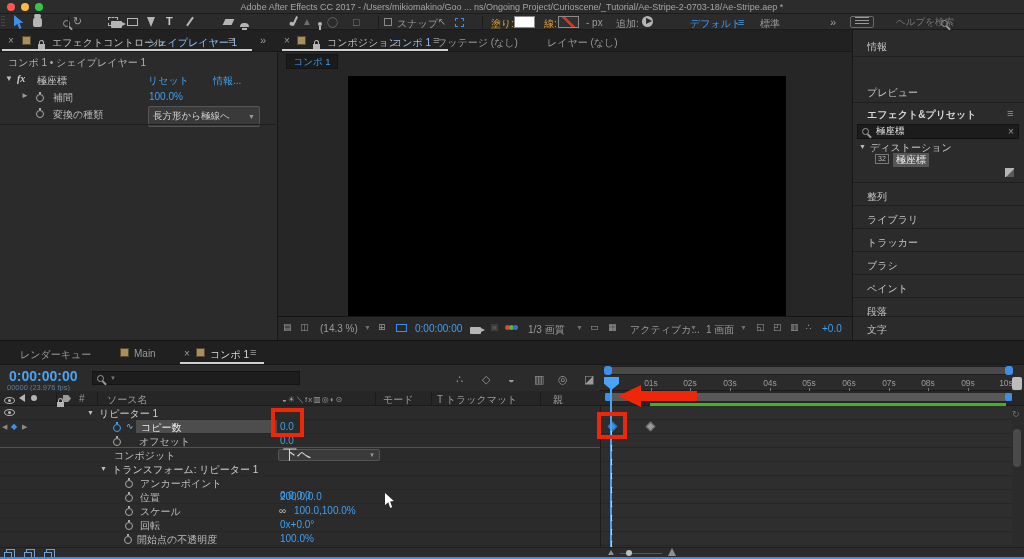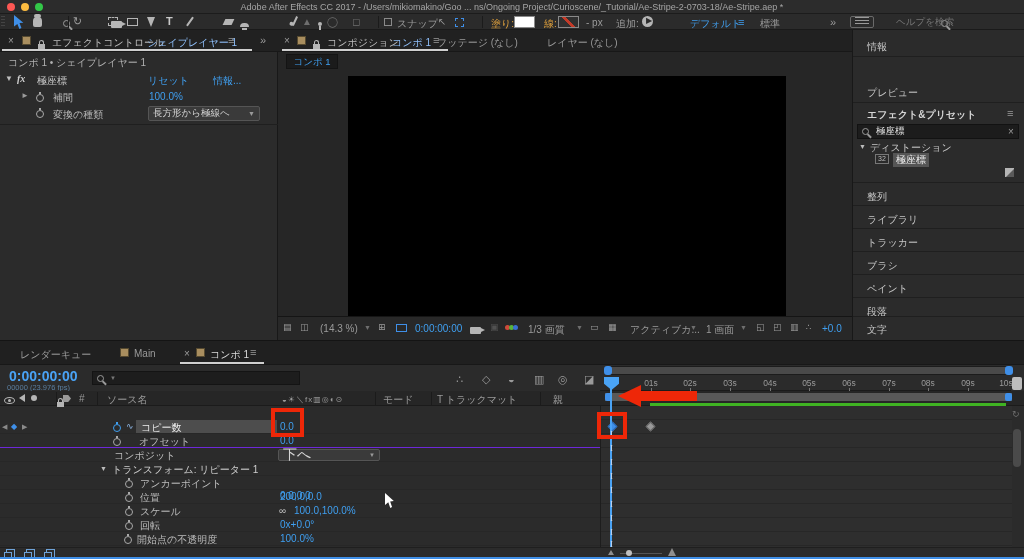--- a/index.html
+++ b/index.html
@@ -127,21 +127,21 @@
     </div>
     <div class="a" style="left:0;top:58px;width:278px;height:16px">
       <span class="a dim" style="left:21px;top:3px;font-size:8px">►</span>
       <span class="a sw" style="left:36px;top:5px"></span>
       <span class="a" style="left:53px;top:3px;color:#b8b8b8">補間</span>
       <span class="a blue" style="left:149px;top:3px">100.0%</span>
     </div>
     <div class="a" style="left:0;top:74px;width:278px;height:18px">
       <span class="a sw" style="left:36px;top:5px"></span>
       <span class="a" style="left:53px;top:4px;color:#b8b8b8">変換の種類</span>
-      <div class="a ddown" style="left:148px;top:2px;width:112px;height:15px">
+      <div class="a ddown" style="left:148px;top:2px;width:112px;height:21px">
         <span style="font-size:9.5px">長方形から極線へ</span>
         <span style="font-size:7px;color:#9a9a9a">▼</span>
       </div>
     </div>
     <div class="a" style="left:0;top:94px;width:278px;height:1px;background:#1f1f1f"></div>
   </div>
 
   <div class="a" style="left:278px;top:30px;width:574px;height:310px;background:#262626">
     <div class="a" style="left:0;top:0;width:574px;height:22px;background:#212121;border-bottom:1px solid #181818">
       <span class="a dim" style="left:6px;top:5px">×</span>
@@ -316,20 +316,25 @@
       <span class="a dim" style="left:553px;top:2px">親</span>
       
       <div class="a" style="left:605px;top:2px;width:407px;height:8px;background:#595959">
         <div style="position:absolute;left:0;top:0;width:7px;height:8px;background:#3f8fe8;border-radius:2px"></div>
         <div style="position:absolute;right:0;top:0;width:7px;height:8px;background:#3f8fe8;border-radius:2px"></div>
       </div>
       <div class="a" style="left:650px;top:12px;width:356px;height:3px;background:#3fb322"></div>
     </div>
 
     <div class="a" style="left:0;top:65px;width:600px;height:141px">
+      <div class="a" style="left:0;top:0;width:600px;height:14px;border-bottom:1px solid #272727">
+        <span class="eye" style="position:absolute;left:4px;top:3px"></span>
+        <span style="position:absolute;left:87px;top:3px;font-size:7px;color:#bdbdbd">▼</span>
+        <span style="position:absolute;left:99px;top:1px;color:#cfcfcf">リピーター 1</span>
+      </div>
       <div class="a" style="left:0;top:14px;width:600px;height:14px;border-bottom:1px solid #272727">
         <span style="position:absolute;left:2px;top:3px;font-size:7px;color:#8a8a8a">◀</span>
         <span style="position:absolute;left:11px;top:2px;font-size:8px;color:#3f8fe8">◆</span>
         <span style="position:absolute;left:22px;top:3px;font-size:7px;color:#8a8a8a">▶</span>
         <span class="sw kb" style="position:absolute;left:113px;top:4px"></span>
         <span style="position:absolute;left:126px;top:1px;color:#8fb8e8;font-size:9px">∿</span>
         <div style="position:absolute;left:136px;top:0;width:141px;height:13px;background:#4d4d4d"></div>
         <span style="position:absolute;left:141px;top:1px;color:#ececec">コピー数</span>
         <span class="blue" style="position:absolute;left:280px;top:1px">0.0</span>
       </div>

